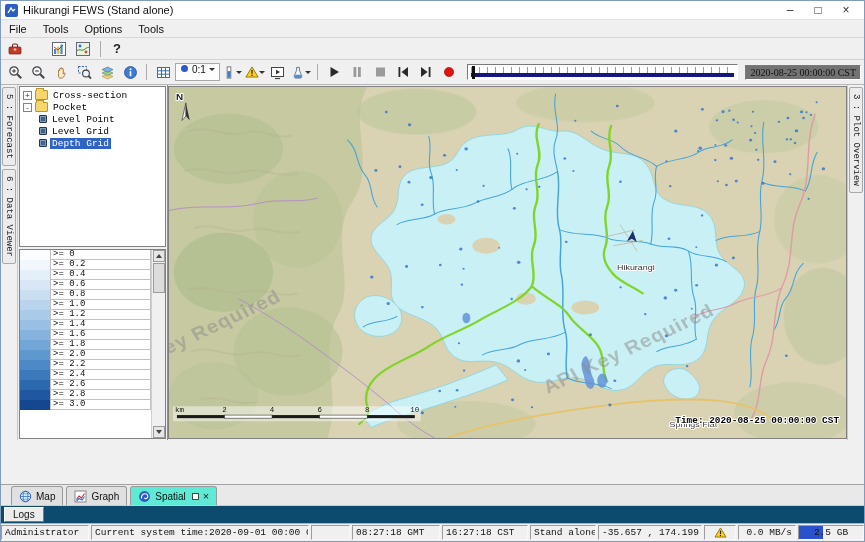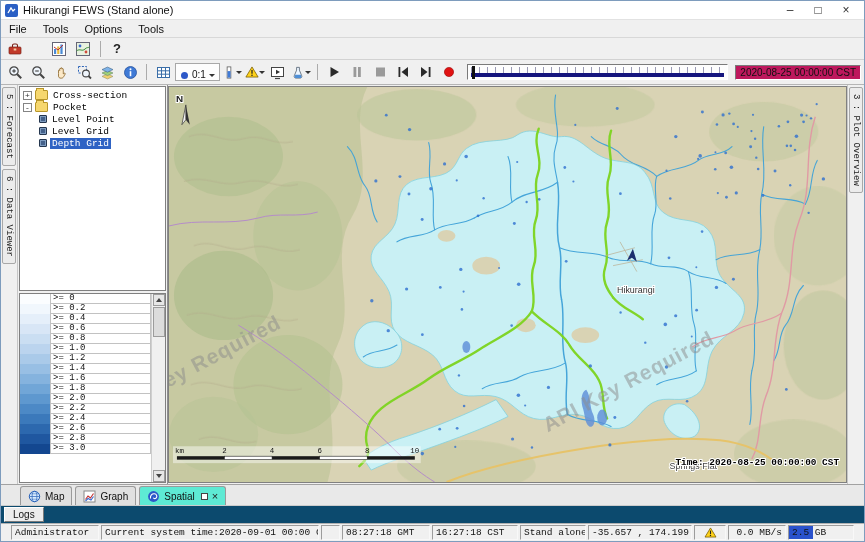--- a/index.html
+++ b/index.html
@@ -18,27 +18,27 @@
   .menubar span { padding:1px 8px; color:#111; }
 
   
   .toolbar { display:flex; align-items:center; background:#f0f0f0; flex:0 0 auto; padding:0 3px; }
   .toolbar-top { height:22px; border-bottom:1px solid #d2d2d2; gap:2px; }
   .toolbar-map { height:25px; border-bottom:1px solid #b5b5b5; gap:1px; }
   .tbtn { width:22px; height:20px; display:flex; align-items:center; justify-content:center; border:1px solid transparent; background:transparent; border-radius:2px; }
   .tbtn.help { font-weight:bold; font-size:13px; color:#222; width:20px; }
   .sep { width:1px; height:16px; background:#ababab; margin:0 4px; flex:0 0 auto; }
   .gap { width:18px; }
-  .combo { display:flex; align-items:flex-end; gap:3px; border:1px solid #a8a8a8; background:#fdfdfd; height:18px; padding:0 4px; font-size:10px; color:#111; }
+  .combo { display:flex; align-items:flex-start; gap:3px; border:1px solid #a8a8a8; background:#fdfdfd; height:18px; padding:0 4px; font-size:10px; color:#111; }
   .caret { width:0; height:0; border:3px solid transparent; border-top-color:#333; margin-top:4px; }
   .timeline { flex:1; min-width:140px; height:16px; margin:0 6px; position:relative; background:#fdfdfd; border:1px solid; border-color:#7a7a7a #ffffff #ffffff #7a7a7a; }
   .tl-ticks { position:absolute; left:3px; right:3px; top:2px; height:6px; background:repeating-linear-gradient(90deg,#9a9ab4 0,#9a9ab4 1px,transparent 1px,transparent 8px); }
   .tl-bar { position:absolute; left:3px; right:3px; bottom:2px; height:4px; background:#15157e; }
   .tl-thumb { position:absolute; left:4px; top:1px; width:3px; height:13px; background:#111; }
-  .stamp { border:1px solid; border-color:#7a7a7a #ffffff #ffffff #7a7a7a; background:#be185d; font-family:Liberation Sans, sans-serif; font-size:10px; padding:1px 4px; white-space:nowrap; color:#111; }
+  .stamp { border:1px solid; border-color:#7a7a7a #ffffff #ffffff #7a7a7a; background:#737373; font-family:Liberation Serif, serif; font-size:10px; padding:1px 4px; white-space:nowrap; color:#111; }
 
   
   .main { flex:1; min-height:0; display:flex; background:#f0f0f0; }
   .tabstrip { width:17px; background:#f0f0f0; display:flex; flex-direction:column; align-items:center; padding-top:2px; gap:3px; flex:0 0 auto; }
   .tabstrip.left { border-right:1px solid #c6c6c6; }
   .tabstrip.right { border-left:1px solid #c6c6c6; }
   .vtab { writing-mode:vertical-rl; text-orientation:mixed; font-family:"Liberation Mono", monospace; font-size:9px; color:#222; background:#ececec; border:1px solid #a8a8a8; padding:6px 1px; border-radius:2px; white-space:nowrap; }
 
   .left-panel { width:150px; flex:0 0 auto; display:flex; flex-direction:column; background:#f0f0f0; border-right:1px solid #8f8f8f; padding:1px; }
   .tree-panel { flex:1; min-height:0; background:#fff; border:1px solid #808080; overflow:hidden; font-family:"Liberation Mono", monospace; font-size:9.5px; padding:2px 0; }
@@ -65,34 +65,34 @@
   .scroll-thumb { width:12px; height:30px; background:#dcdcdc; border:1px solid #9c9c9c; margin-top:1px; }
   .scroll-track { flex:1; }
 
   .map-area { flex:1; min-width:0; position:relative; overflow:hidden; background:#d9d3b4; border:1px solid #808080; margin:1px 0; }
   .map-area svg.mapsvg { position:absolute; inset:0; width:100%; height:100%; }
   .mapsvg text { font-family:"Liberation Sans", sans-serif; }
   .mapsvg .maplabel { paint-order:stroke; stroke:#ffffff; stroke-width:2px; }
   .mapsvg .mono { font-family:"Liberation Mono", monospace; }
 
   
-  .bottom-tabs { height:21px; flex:0 0 auto; background:#e9e9e9; border-top:1px solid #a2a2a2; display:flex; align-items:flex-end; padding:1px 19px 0; gap:3px; }
+  .bottom-tabs { height:21px; flex:0 0 auto; background:#e9e9e9; border-top:1px solid #a2a2a2; display:flex; align-items:flex-end; padding:1px 10px 0; gap:3px;margin-top:44px; }
   .btab { display:flex; align-items:center; gap:4px; padding:2px 7px; border:1px solid #9a9a9a; border-bottom:none; background:#e0e0e0; font-size:10px; color:#111; border-radius:3px 3px 0 0; height:19px; }
   .btab.active { background:#5eead4; }
   .tabctl { display:flex; align-items:center; gap:4px; margin-left:2px; }
   .float-ico { width:7px; height:7px; border:1px solid #444; background:#fff; display:inline-block; }
   .close-glyph { font-size:11px; color:#222; line-height:10px; }
 
   .logs-row { height:18px; flex:0 0 auto; background:#0c4a6e; border-top:1px solid #cccccc; display:flex; align-items:center; padding:0 3px; }
   .logs-btn { font-size:10px; height:15px; padding:0 8px; background:#ececec; border:1px solid; border-color:#ffffff #7a7a7a #7a7a7a #ffffff; color:#111; display:flex; align-items:center; }
 
-  .statusbar { height:18px; flex:0 0 auto; background:#f0f0f0; border-top:1px solid #b2b2b2; display:flex; gap:2px; padding:1px 10px; font-family:"Liberation Mono", monospace; font-size:9.5px; color:#111; }
+  .statusbar { height:18px; flex:0 0 auto; background:#f0f0f0; border-top:1px solid #b2b2b2; display:flex; gap:2px; padding:1px 0; font-family:"Liberation Mono", monospace; font-size:9.5px; color:#111; }
   .seg { border:1px solid; border-color:#9c9c9c #f8f8f8 #f8f8f8 #9c9c9c; padding:0 3px; display:flex; align-items:center; overflow:hidden; white-space:nowrap; flex:0 0 auto; }
   .seg.spacer { flex:1; }
-  .seg.mem { position:relative; }
+  .seg.mem { position:relative; justify-content:center; }
   .seg.mem .memfill { position:absolute; left:0; top:0; bottom:0; width:38%; background:#2a52cc; }
   .seg.mem .memtext { position:relative; z-index:1; }
 </style>
 </head>
 <body>
 
 <div class="window">
 
   <div class="titlebar">
     <svg width="13" height="13">

